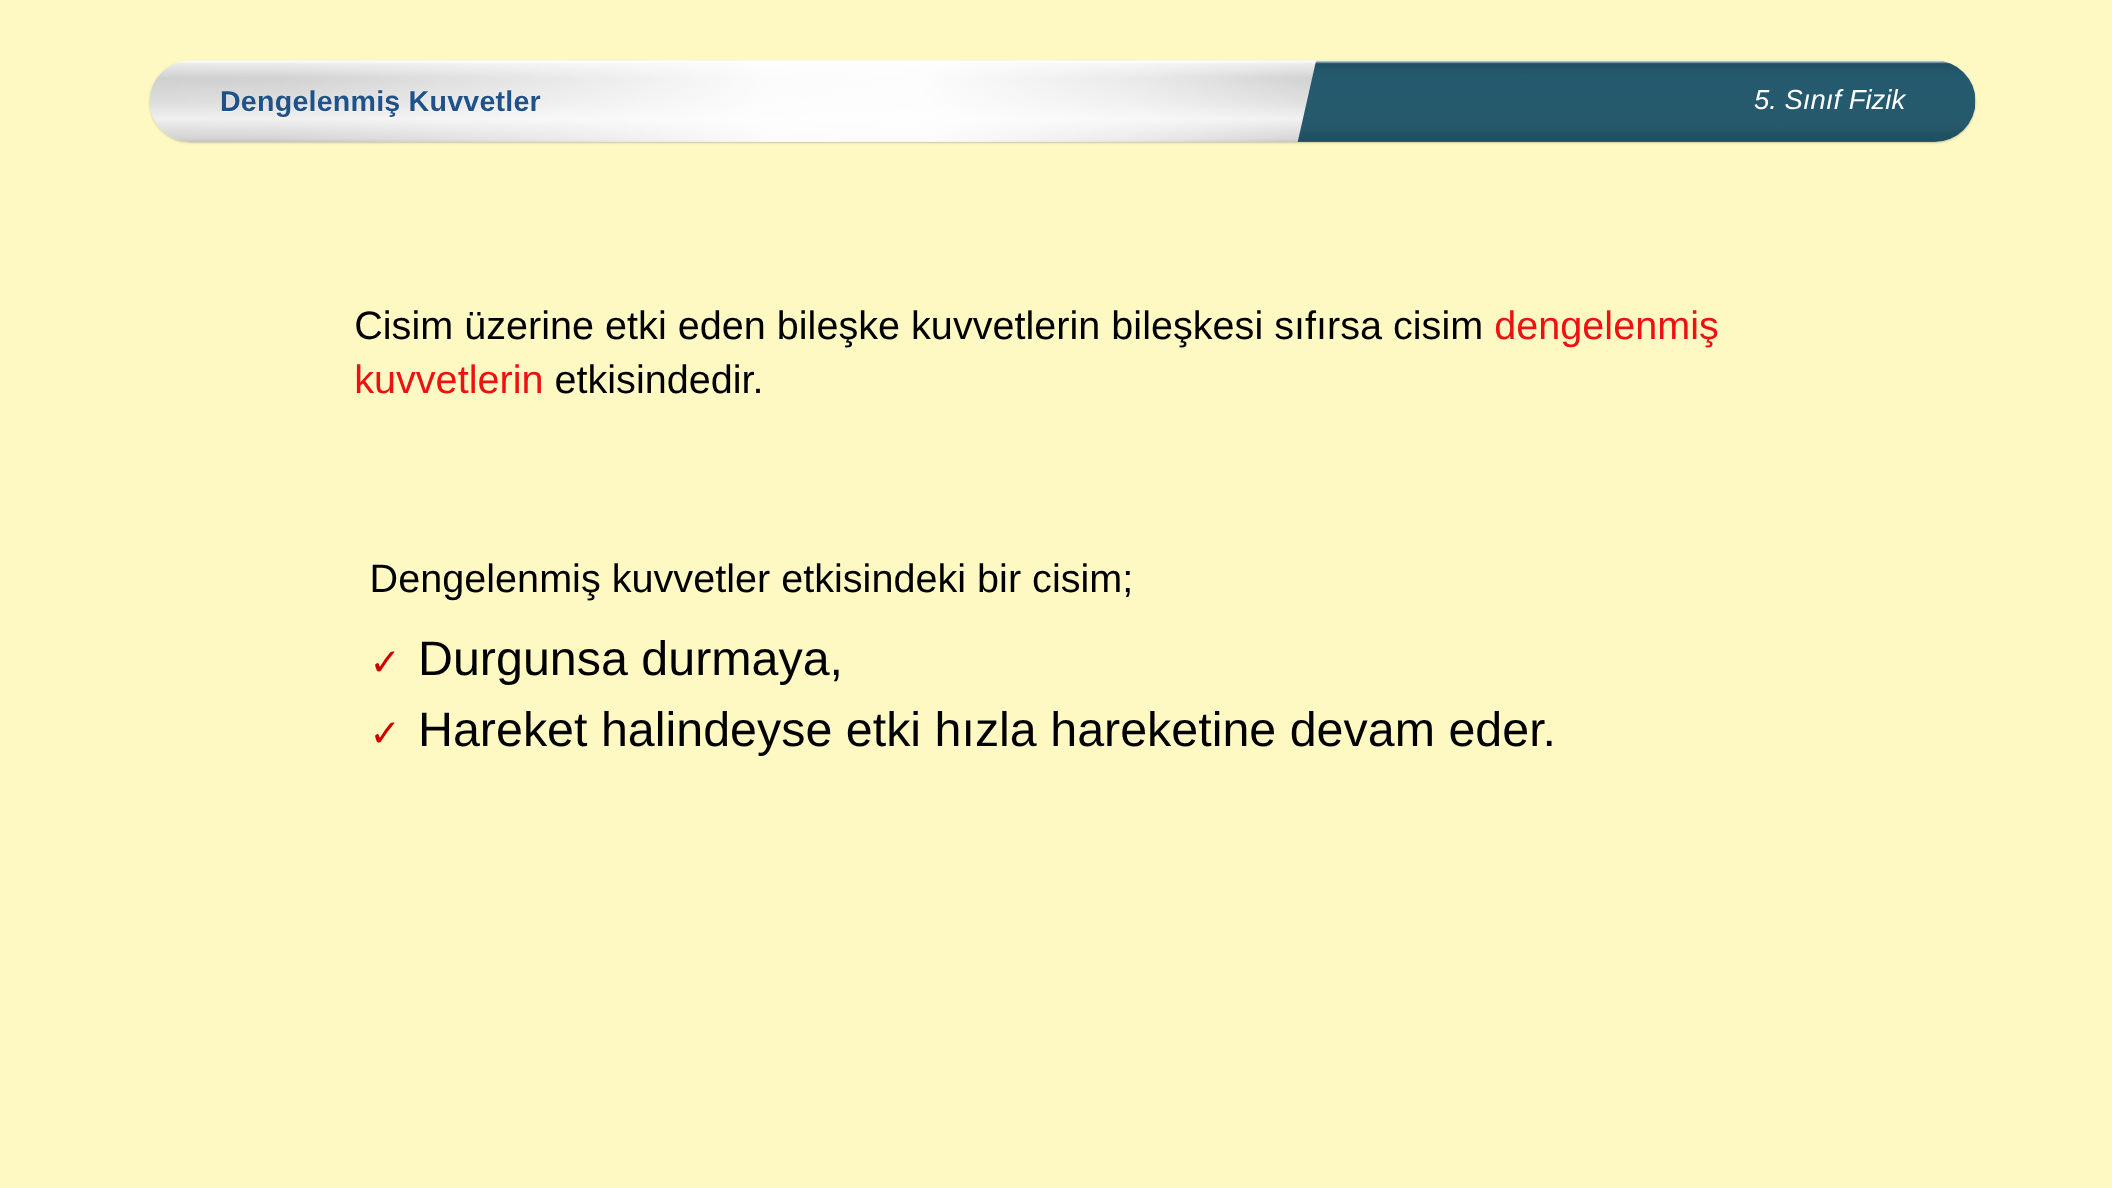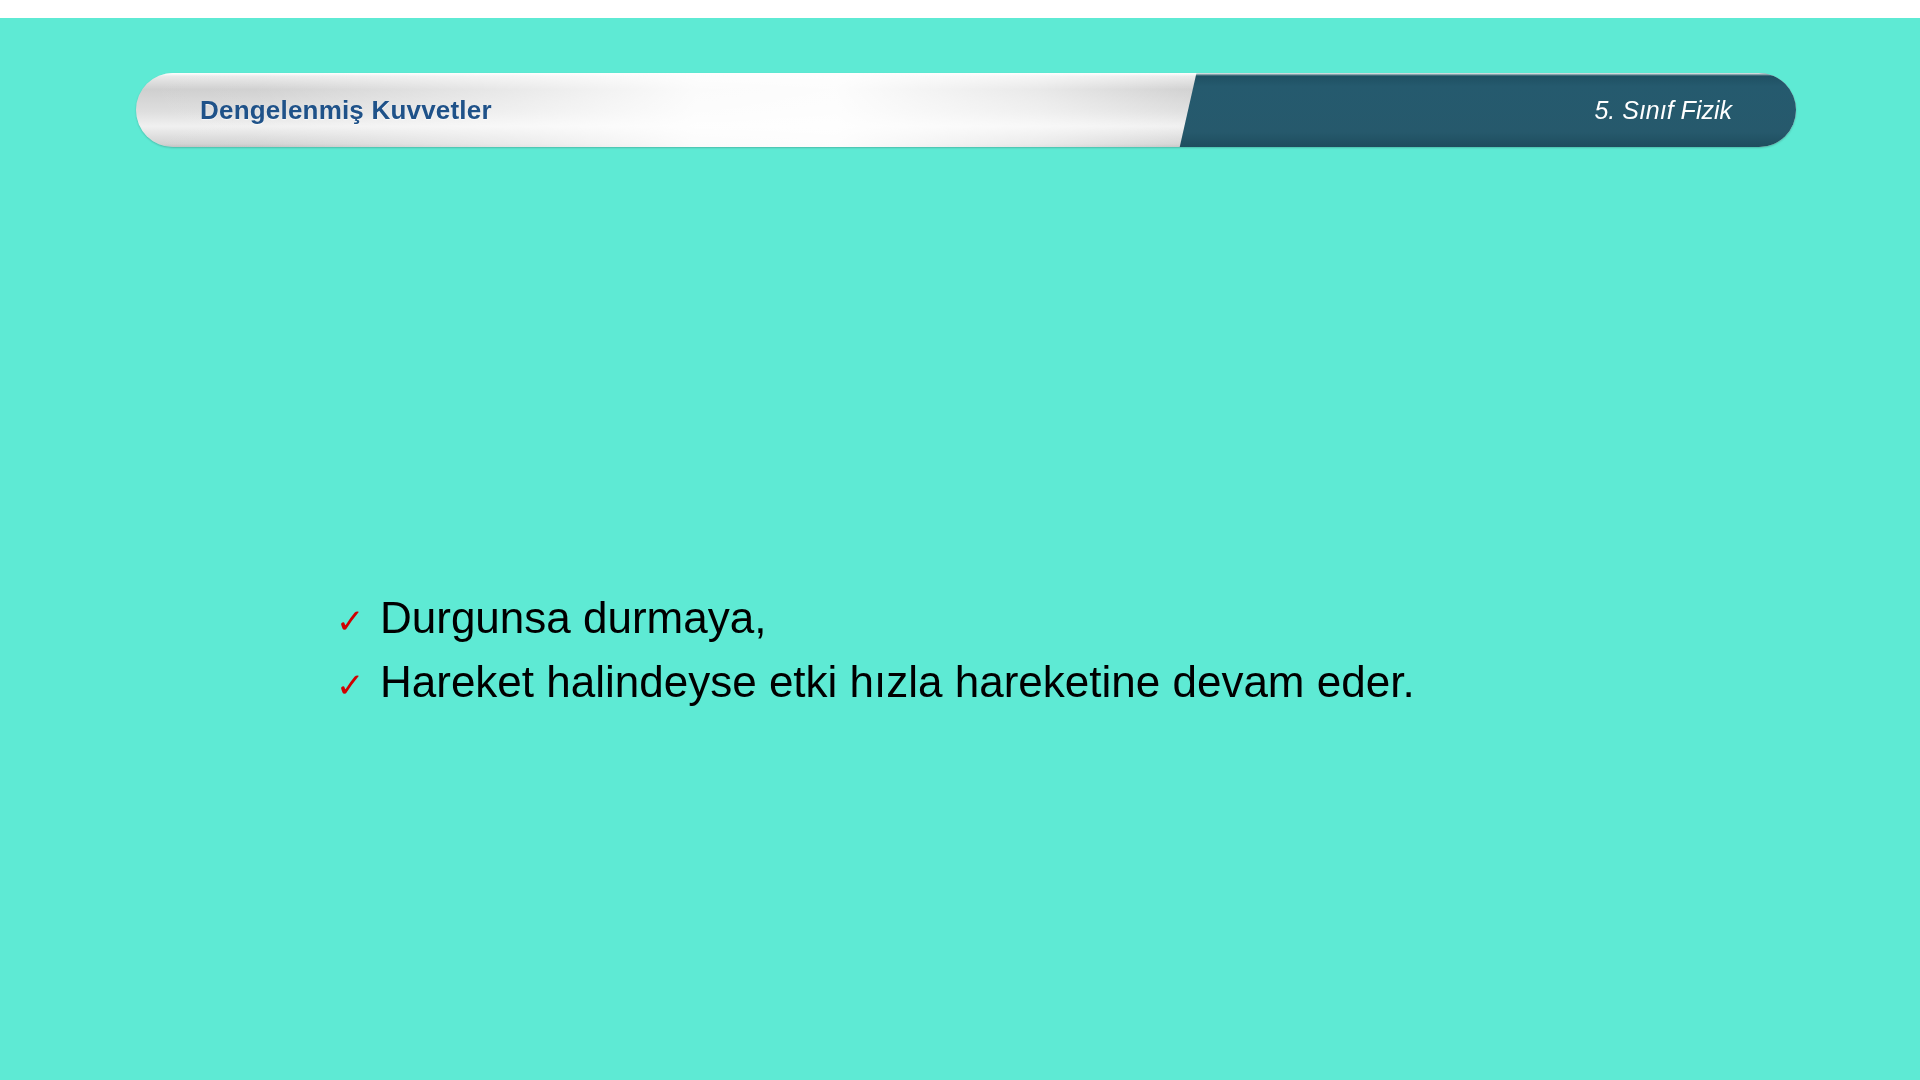--- a/index.html
+++ b/index.html
@@ -12,22 +12,21 @@
     height: 1080px;
     overflow: hidden;
     font-family: "Liberation Sans", sans-serif;
     position: relative;
   }
 
   
   #slide {
     position: absolute;
     inset: 0;
-    background: #5eead4;
-    margin-top: 18px;
+    background: #fef9c3;
   }
 
   
   #header-banner {
     position: absolute;
     left: 136px;
     top: 55px;
     width: 1660px;
     height: 74px;
     border-radius: 37px;
@@ -177,21 +176,23 @@
     <div id="header-accent-block"></div>
     <div id="header-top-highlight"></div>
 
     <div id="title-text">Dengelenmiş Kuvvetler</div>
 
     <div id="course-label">5. Sınıf Fizik</div>
   </div>
 
   <div id="content">
 
-
+    <p class="body-text" id="intro-paragraph"><span>Cisim üzerine etki eden bileşke kuvvetlerin bileşkesi sıfırsa cisim </span><span class="accent-red">dengelenmiş kuvvetlerin</span><span> etkisindedir.</span></p>
+
+    <p class="body-text" id="lead-in-line">Dengelenmiş kuvvetler etkisindeki bir cisim;</p>
 
     <div id="bullet-list">
 
       <div class="bullet-row">
         <span class="bullet-check">✓</span>
         <span class="bullet-label">Durgunsa durmaya,</span>
       </div>
 
       <div class="bullet-row">
         <span class="bullet-check">✓</span>

